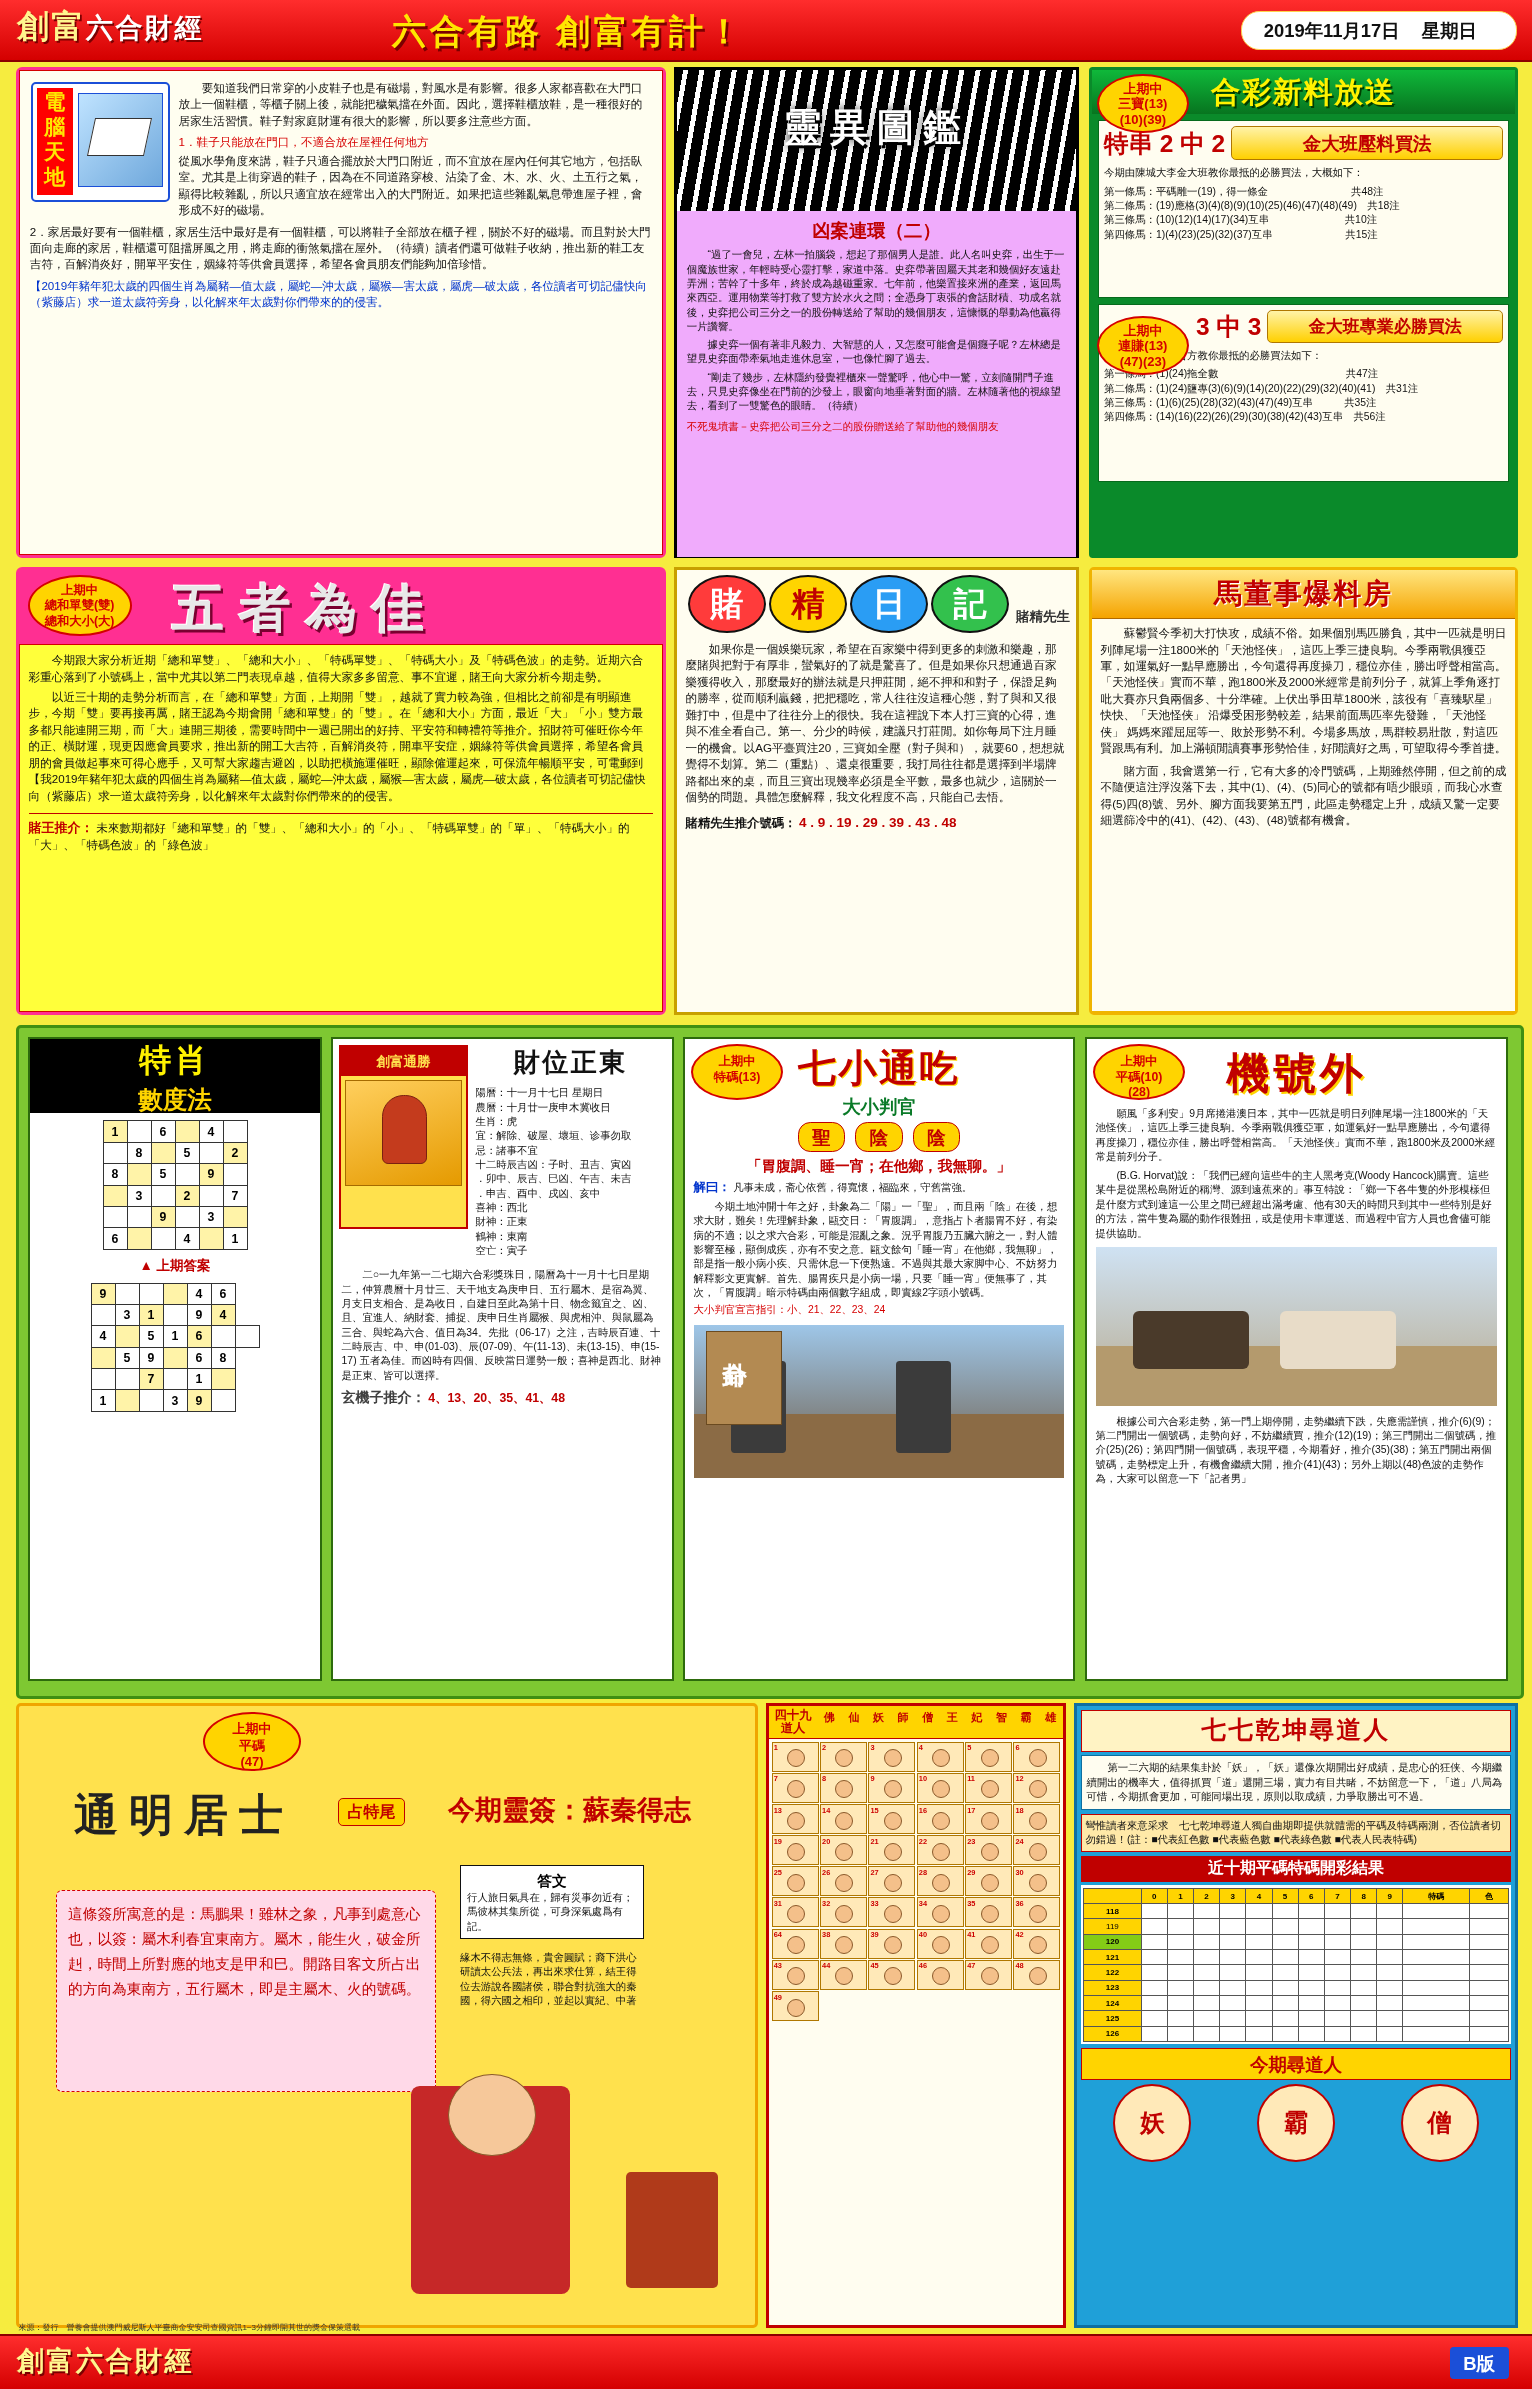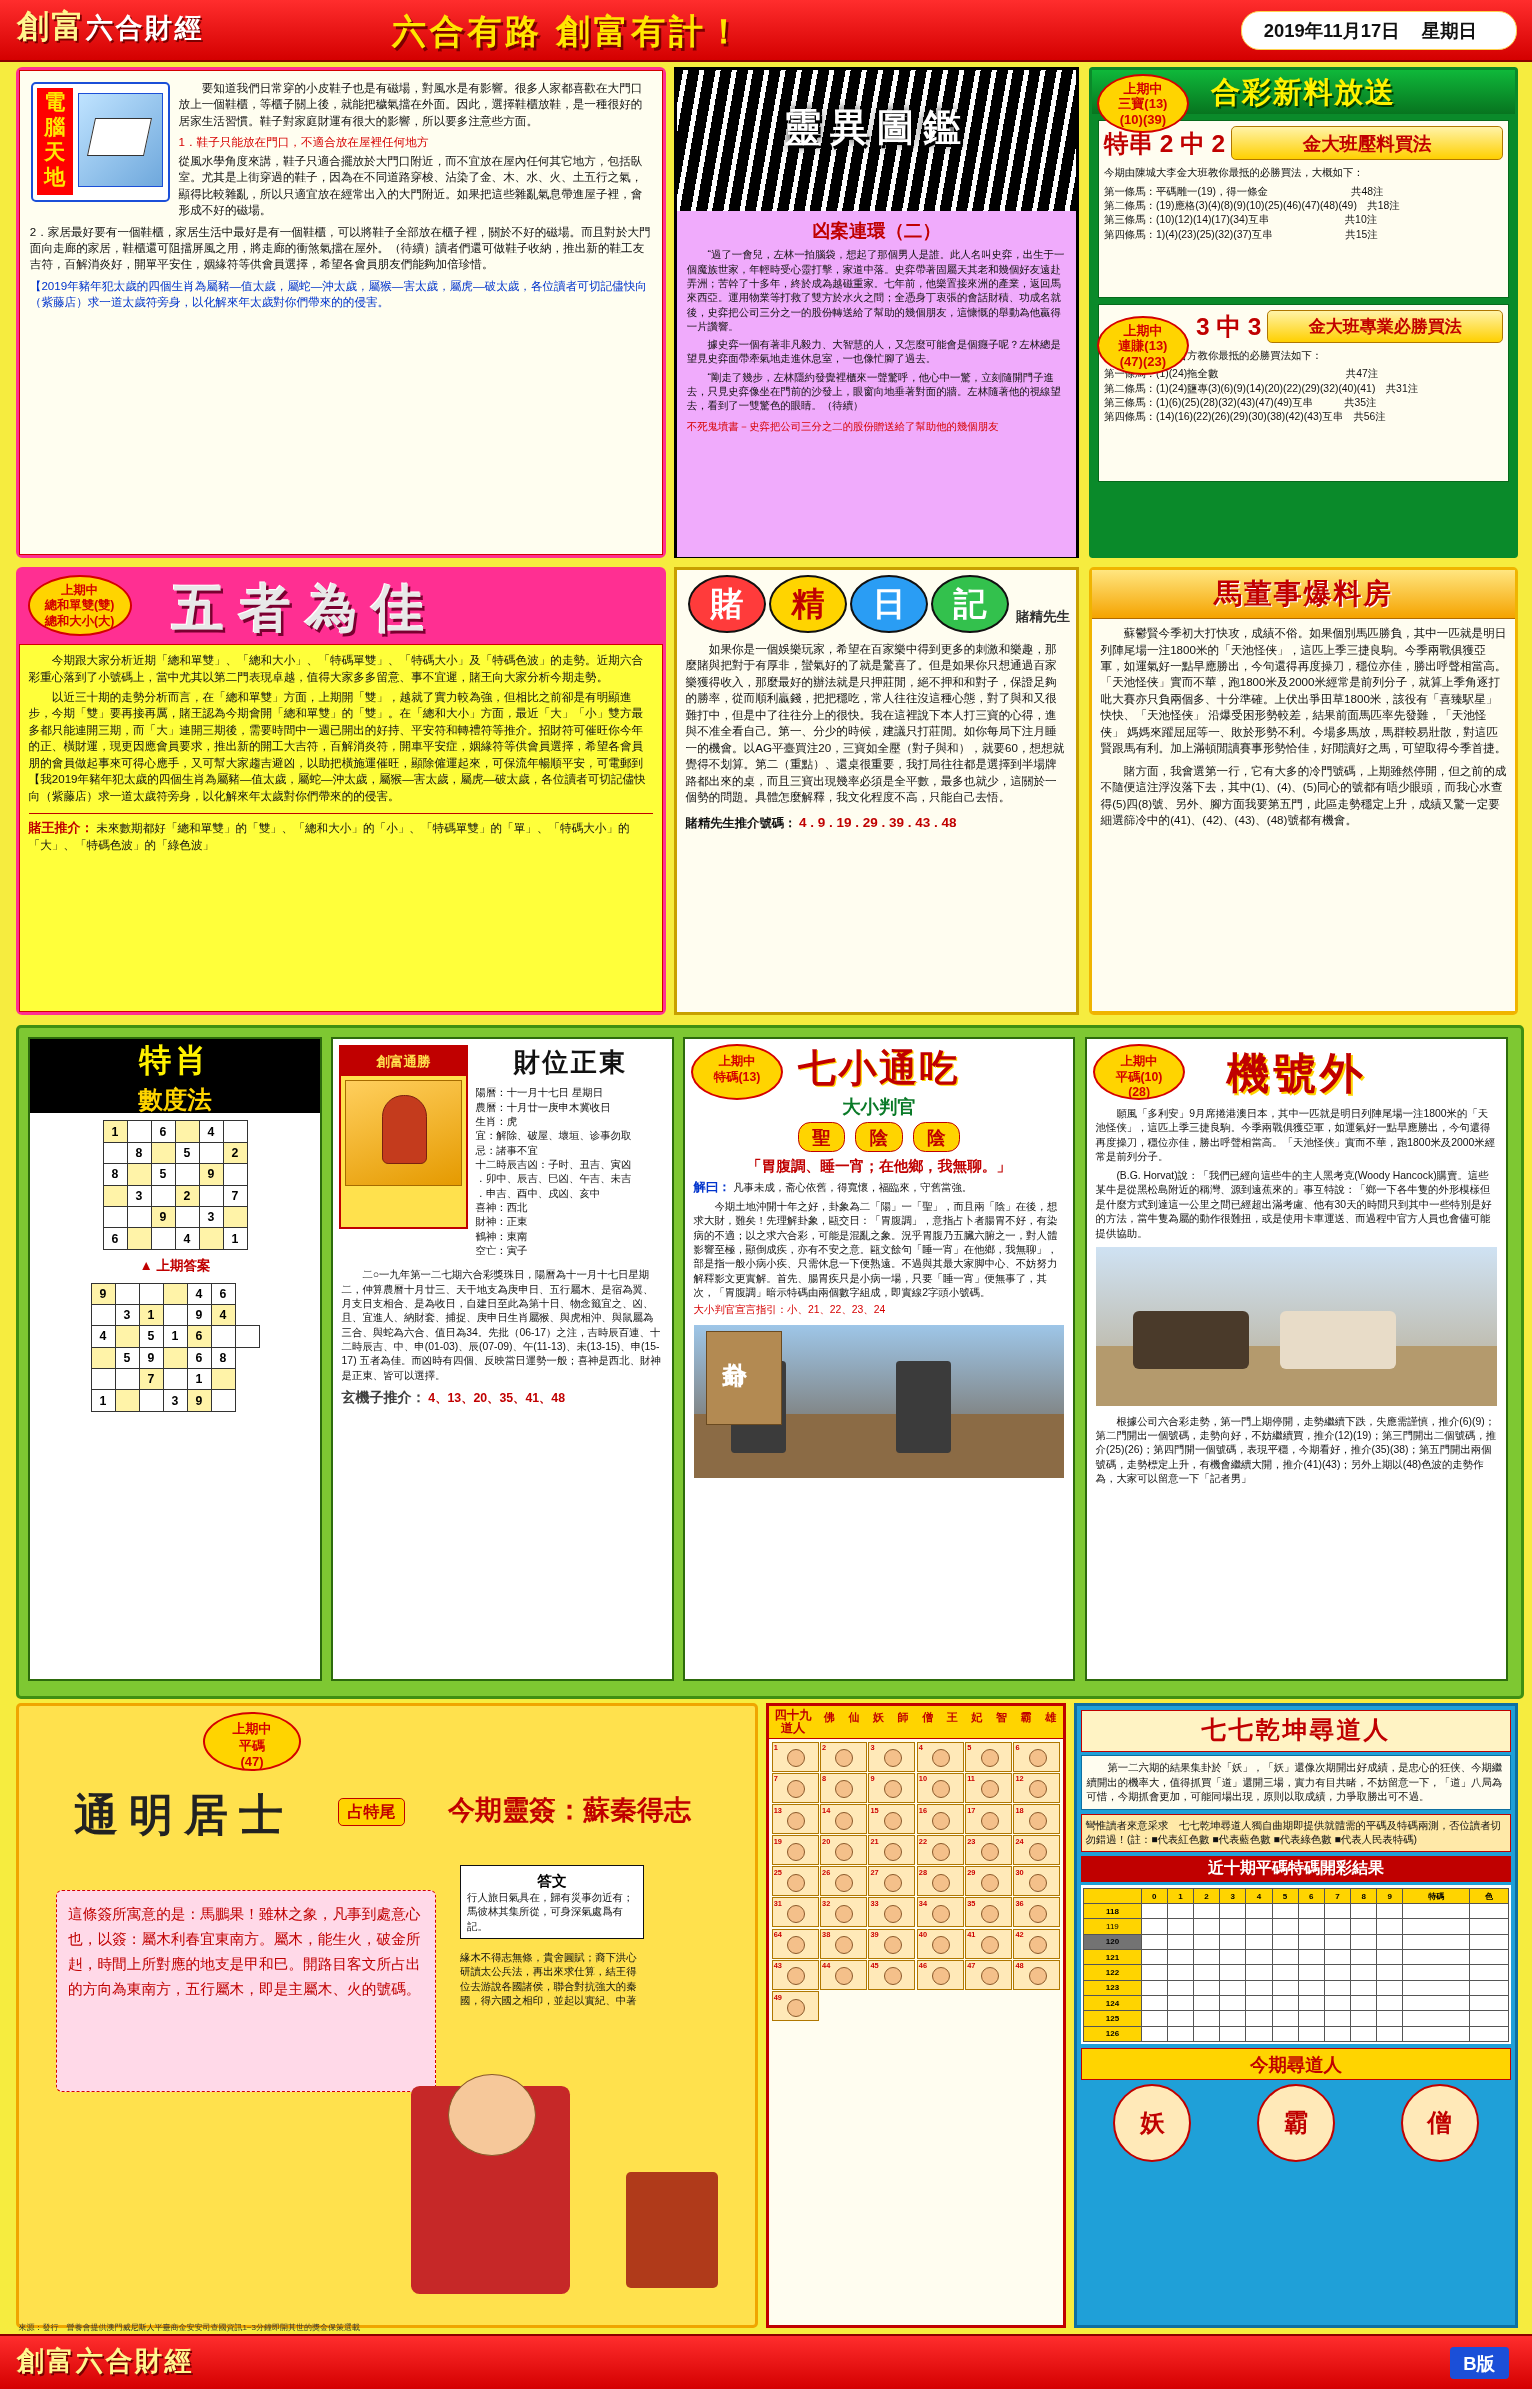--- a/index.html
+++ b/index.html
@@ -768,21 +768,21 @@
               <td>&nbsp;</td>
               <td>&nbsp;</td>
               <td>&nbsp;</td>
               <td>&nbsp;</td>
               <td>&nbsp;</td>
               <td>&nbsp;</td>
               <td>&nbsp;</td>
               <td>&nbsp;</td>
             </tr>
             <tr>
-              <td style="background: #737373; font-weight: bold;">120</td>
+              <td style="background: #84cc16; font-weight: bold;">120</td>
               <td>&nbsp;</td>
               <td>&nbsp;</td>
               <td>&nbsp;</td>
               <td>&nbsp;</td>
               <td>&nbsp;</td>
               <td>&nbsp;</td>
               <td>&nbsp;</td>
               <td>&nbsp;</td>
               <td>&nbsp;</td>
               <td>&nbsp;</td>

